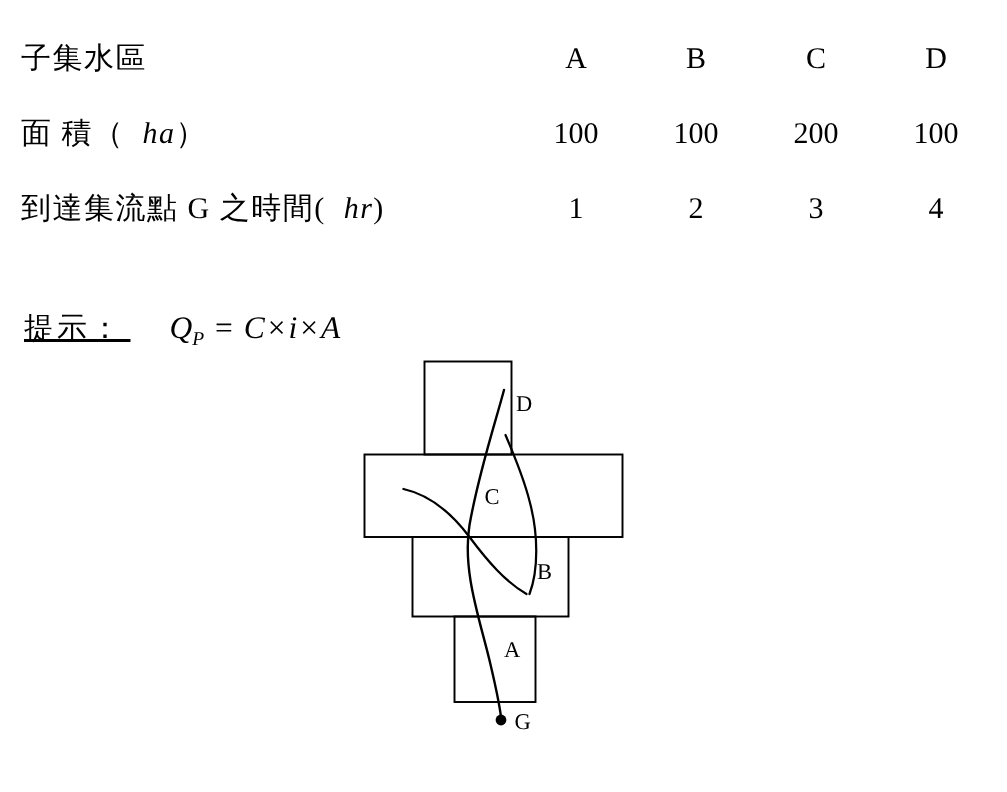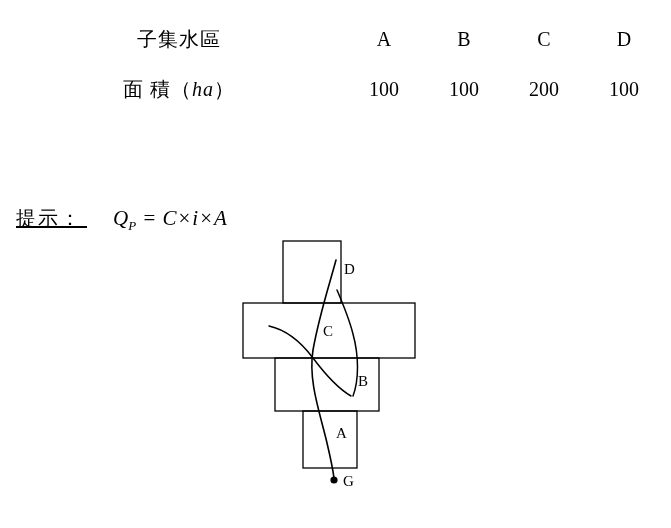--- a/index.html
+++ b/index.html
@@ -27,35 +27,35 @@
     border-collapse: collapse;
     width: 650px;
     table-layout: fixed;
   }
   table.data td {
     padding: 0;
     vertical-align: middle;
     font-size: 20px;
     line-height: 1.0;
     height: 50px;
-    text-align: center;
   }
   td.label {
     width: 330px;
     text-align: left;
     padding-left: 4px;
     letter-spacing: 1px;
   }
   td.val {
     width: 80px;
     text-align: center;
     font-family: "Liberation Serif", "DejaVu Serif", serif;
   }
   .ital {
     font-style: italic;
+    margin-left: 12px;
   }
 
   
   .hint {
     position: absolute;
     left: 16px;
     top: 205px;
     font-size: 20px;
     white-space: nowrap;
     text-decoration: underline;
@@ -109,20 +109,27 @@
         <td class="val">C</td>
         <td class="val">D</td>
       </tr>
       <tr>
         <td class="label"><span>面 積（</span><span class="ital">ha</span><span>）</span></td>
         <td class="val">100</td>
         <td class="val">100</td>
         <td class="val">200</td>
         <td class="val">100</td>
       </tr>
+      <tr>
+        <td class="label"><span>到達集流點 G 之時間(</span><span class="ital">hr</span><span>)</span></td>
+        <td class="val">1</td>
+        <td class="val">2</td>
+        <td class="val">3</td>
+        <td class="val">4</td>
+      </tr>
     </tbody>
   </table>
 </div>
 
 <div class="hint">
   <span class="hint-label">提示：</span>
   <span class="formula">
     <span>Q</span><span class="sub">P</span>
     <span class="op">=</span>
     <span>C</span><span class="op">×</span><span>i</span><span class="op">×</span><span>A</span>

